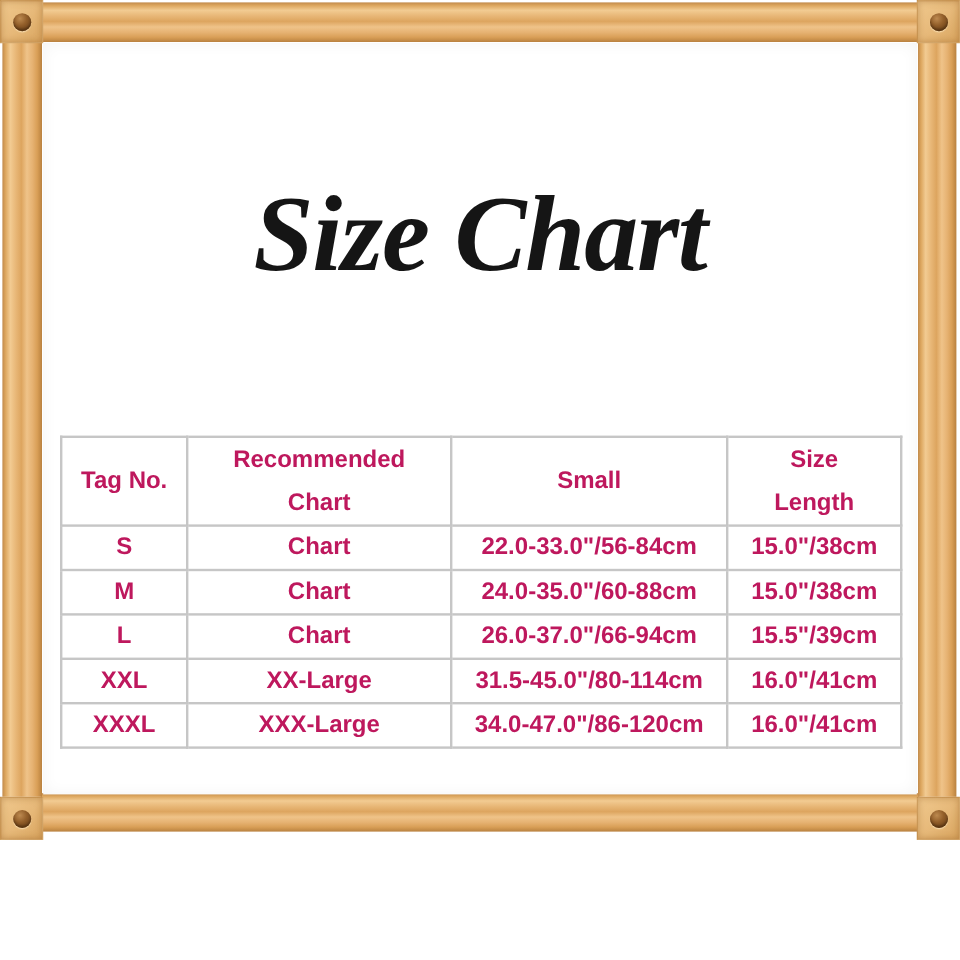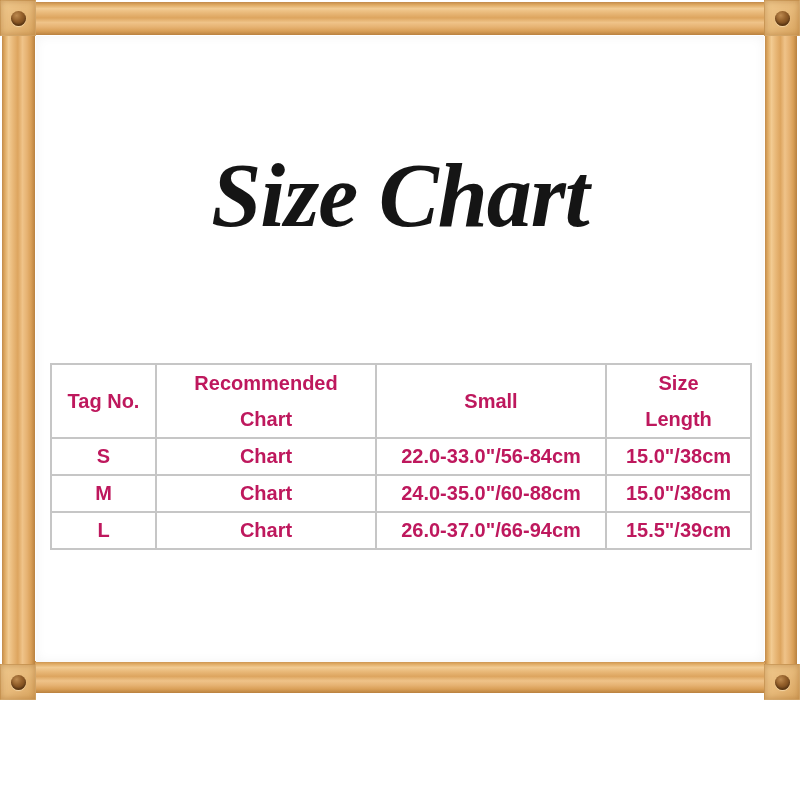--- a/index.html
+++ b/index.html
@@ -116,16 +116,28 @@
         <td>Chart</td>
         <td>24.0-35.0"/60-88cm</td>
         <td>15.0"/38cm</td>
       </tr>
       <tr>
         <td>L</td>
         <td>Chart</td>
         <td>26.0-37.0"/66-94cm</td>
         <td>15.5"/39cm</td>
       </tr>
+      <tr>
+        <td>XXL</td>
+        <td>XX-Large</td>
+        <td>31.5-45.0"/80-114cm</td>
+        <td>16.0"/41cm</td>
+      </tr>
+      <tr>
+        <td>XXXL</td>
+        <td>XXX-Large</td>
+        <td>34.0-47.0"/86-120cm</td>
+        <td>16.0"/41cm</td>
+      </tr>
     </tbody>
   </table>
 
 </div>
 
 </body></html>

